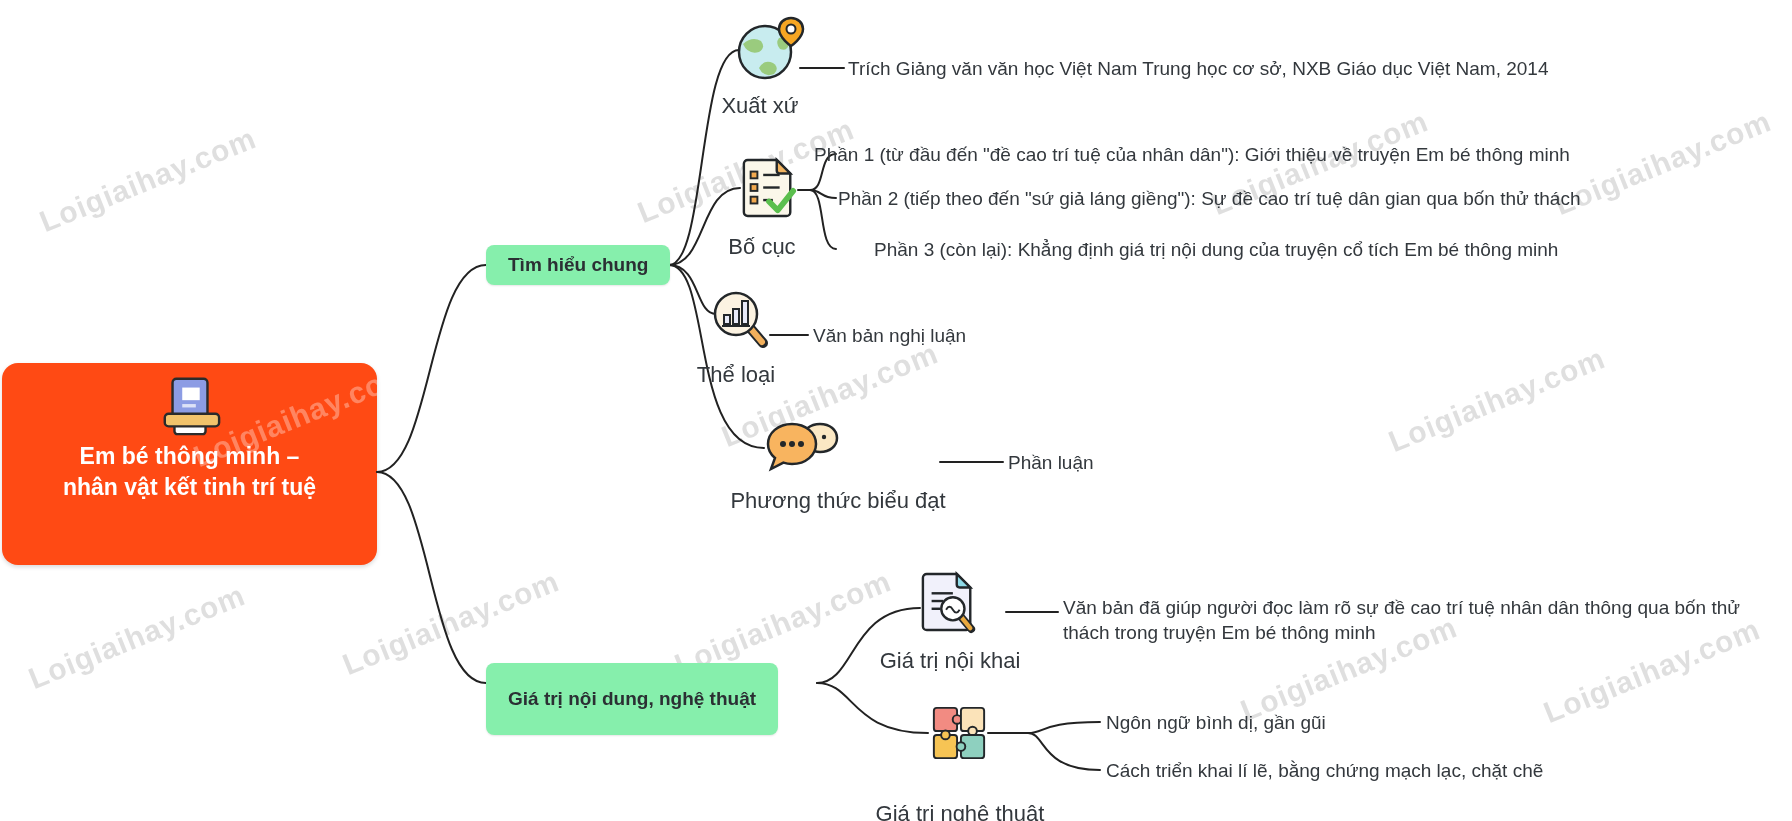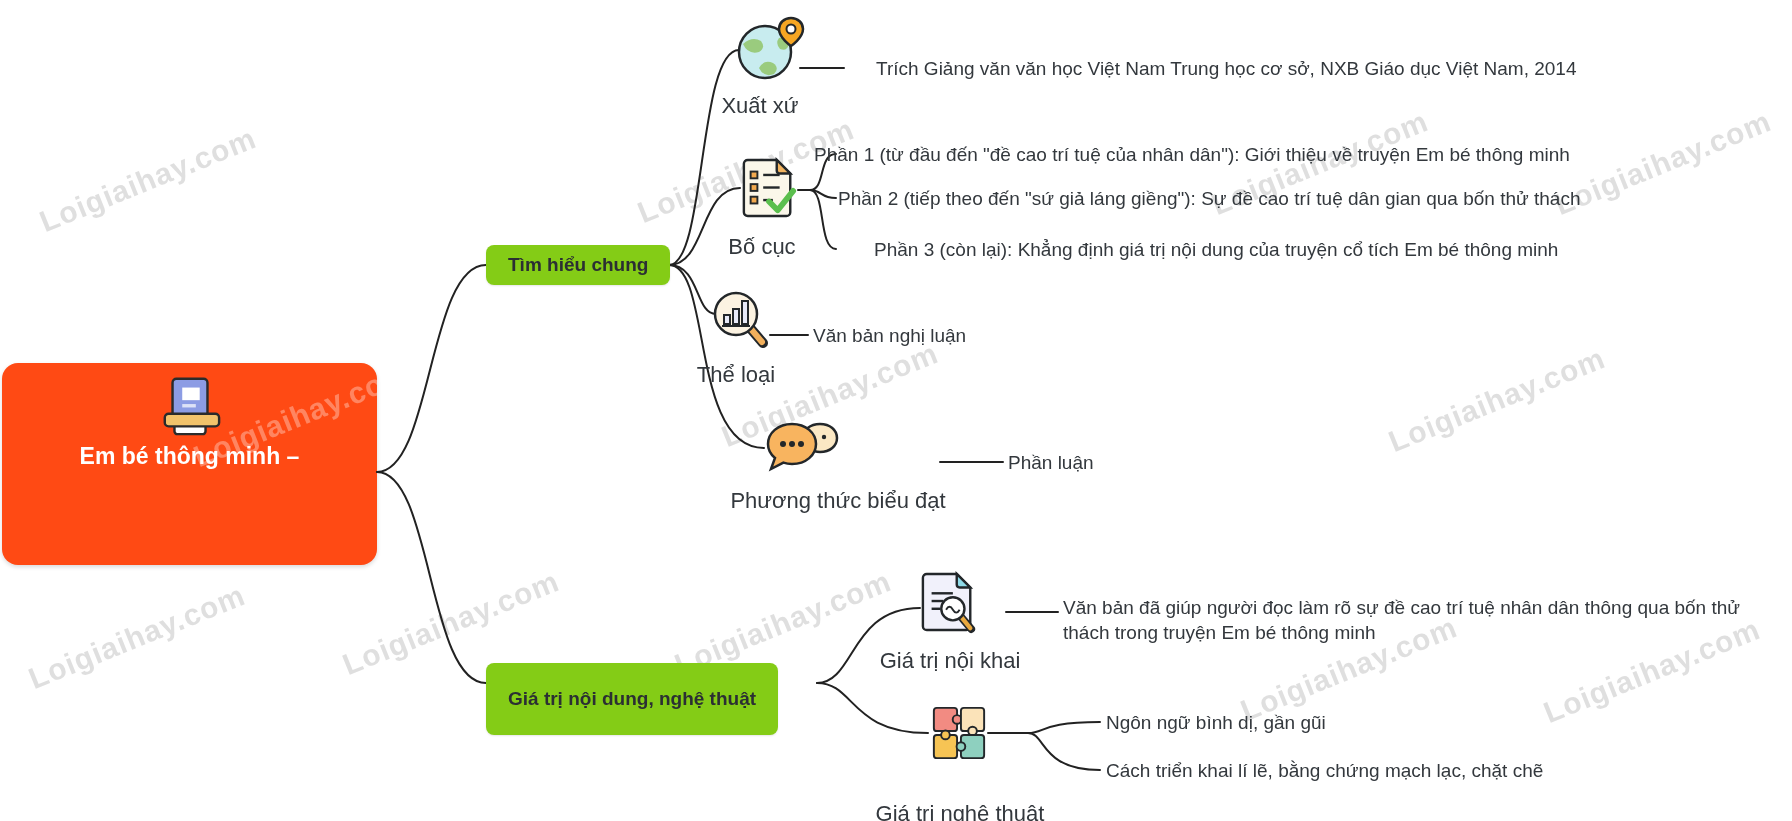--- a/index.html
+++ b/index.html
@@ -13,21 +13,21 @@
     position:absolute;transform:translateY(-50%);
     font-size:19px;line-height:25px;color:#33383d;white-space:nowrap;
   }
   .leaf.wrap{white-space:normal;}
   .node-label{
     position:absolute;transform:translate(-50%,-50%);
     font-size:22px;color:#33383d;white-space:nowrap;
   }
   .branch-box{
     position:absolute;display:flex;align-items:center;justify-content:center;
-    background:#84cc16;border-radius:8px;height:40px;
+    background:#86efac;border-radius:8px;height:40px;
     font-size:19px;font-weight:bold;color:#2b2f33;white-space:nowrap;
     box-shadow:0 1px 2px rgba(0,0,0,0.10);
   }
   .root-box{
     position:absolute;left:2px;top:363px;width:375px;height:202px;
     background:#ff4a14;border-radius:16px;overflow:hidden;
     display:flex;flex-direction:column;align-items:center;justify-content:flex-start;
     box-shadow:0 2px 4px rgba(0,0,0,0.15);
   }
   .root-title{
@@ -97,20 +97,21 @@
     <svg width="66" height="66" viewBox="0 0 68 68">
       <rect x="16" y="6" width="36" height="46" rx="4" fill="#8c9ce4" stroke="#2b2b2b" stroke-width="2.5"></rect>
       <rect x="26" y="15" width="18" height="13" fill="#ffffff"></rect>
       <rect x="26" y="32" width="14" height="3.5" fill="#dde2f7"></rect>
       <path d="M 18 52 h 32 v 8 a3 3 0 0 1 -3 3 h -26 a3 3 0 0 1 -3 -3 z" fill="#ffffff" stroke="#2b2b2b" stroke-width="2.5"></path>
       <rect x="8" y="42" width="56" height="13" rx="4" fill="#f2c36b" stroke="#2b2b2b" stroke-width="2.5"></rect>
     </svg>
   </span>
   <div class="root-title">
     <div>Em bé thông minh –</div>
+    <div>nhân vật kết tinh trí tuệ</div>
   </div>
   <span class="wm on-root" style="left:300px;top:52px;">Loigiaihay.com</span>
 </div>
 
 <div class="branch-box z2" style="left:486px;top:245px;padding:0 22px;">
     <span>Tìm hiểu chung</span>
   </div>
 
 <div class="branch-box z2" style="left:486px;top:663px;padding:16px 22px;">
     <span>Giá trị nội dung, nghệ thuật</span>
@@ -191,21 +192,21 @@
   </svg>
 </span>
 
 <span class="node-label z2" style="left:760px;top:106px;">Xuất xứ</span>
 <span class="node-label z2" style="left:762px;top:247px;">Bố cục</span>
 <span class="node-label z2" style="left:736px;top:375px;">Thể loại</span>
 <span class="node-label z2" style="left:838px;top:501px;">Phương thức biểu đạt</span>
 <span class="node-label z2" style="left:950px;top:661px;">Giá trị nội khai</span>
 <span class="node-label z2" style="left:960px;top:814px;">Giá trị nghệ thuật</span>
 
-<span class="leaf z2" style="left:848px;top:68px;margin-left:28px;">Trích Giảng văn văn học Việt Nam Trung học cơ sở, NXB Giáo dục Việt Nam, 2014</span>
+<span class="leaf z2" style="left:848px;top:68px;">Trích Giảng văn văn học Việt Nam Trung học cơ sở, NXB Giáo dục Việt Nam, 2014</span>
 <span class="leaf z2" style="left:814px;top:154px;">Phần 1 (từ đầu đến "đề cao trí tuệ của nhân dân"): Giới thiệu về truyện Em bé thông minh</span>
 <span class="leaf z2" style="left:838px;top:198px;">Phần 2 (tiếp theo đến "sứ giả láng giềng"): Sự đề cao trí tuệ dân gian qua bốn thử thách</span>
 <span class="leaf z2" style="left:838px;top:249px;margin-left:36px;">Phần 3 (còn lại): Khẳng định giá trị nội dung của truyện cổ tích Em bé thông minh</span>
 <span class="leaf z2" style="left:813px;top:335px;">Văn bản nghị luận</span>
 <span class="leaf z2" style="left:1008px;top:462px;">Phần luận</span>
 <span class="leaf wrap z2" style="left:1063px;top:620px;width:690px;">Văn bản đã giúp người đọc làm rõ sự đề cao trí tuệ nhân dân thông qua bốn thử thách trong truyện Em bé thông minh</span>
 <span class="leaf z2" style="left:1106px;top:722px;">Ngôn ngữ bình dị, gần gũi</span>
 <span class="leaf z2" style="left:1106px;top:770px;">Cách triển khai lí lẽ, bằng chứng mạch lạc, chặt chẽ</span>
 
 </body></html>

